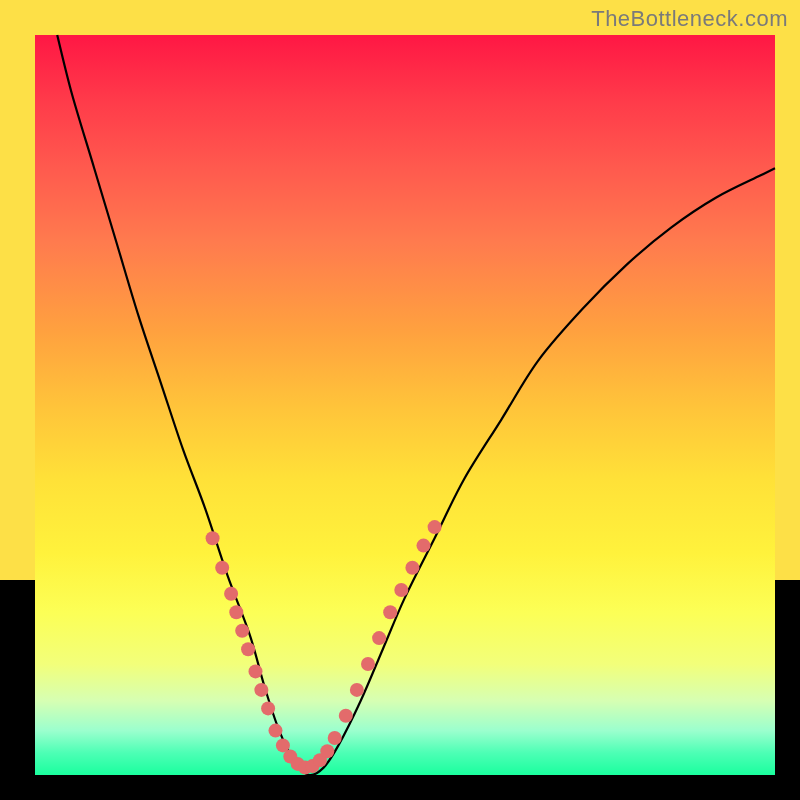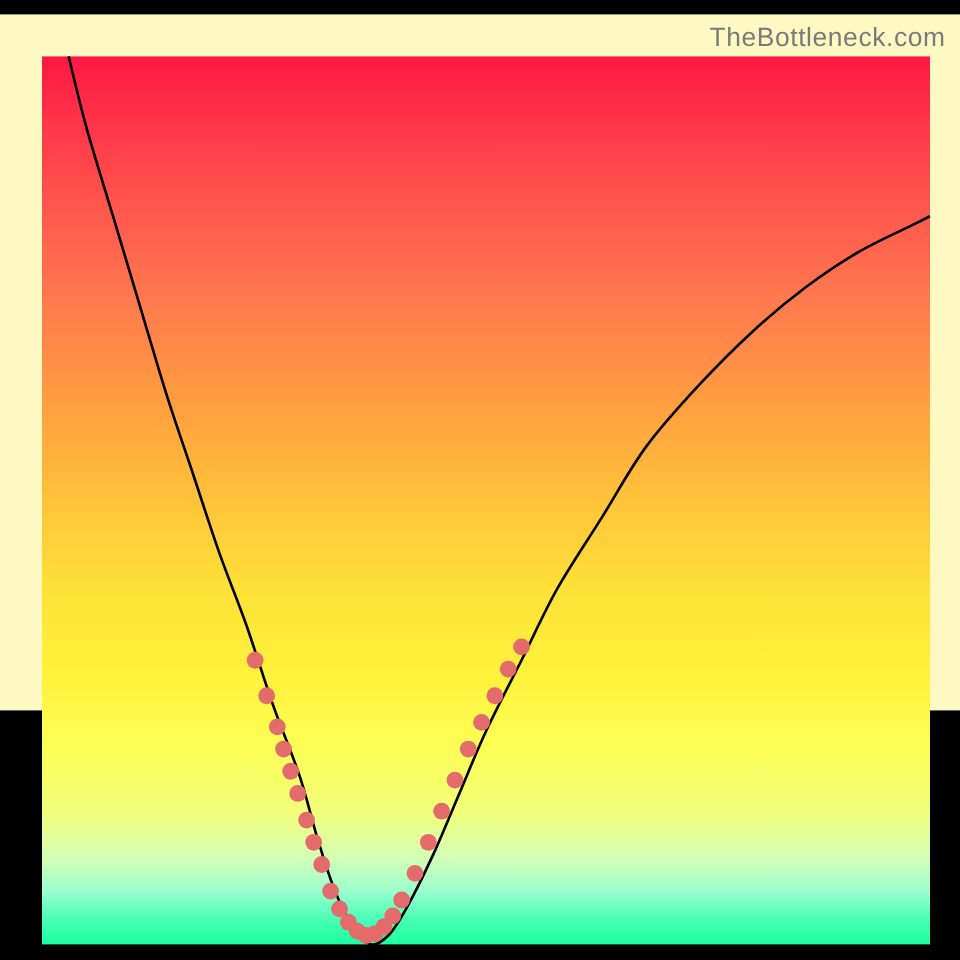--- a/index.html
+++ b/index.html
@@ -7,24 +7,24 @@
     padding: 0;
     width: 800px;
     height: 800px;
     overflow: hidden;
     background: #000;
     font-family: Arial, Helvetica, sans-serif;
   }
   .frame {
     position: absolute;
     left: 0;
-    top: 12px;
+    top: 0;
     width: 800px;
     height: 580px;
-    background: #fef9c3;
+    background: #fde047;
   }
   .plot-bg {
     position: absolute;
     left: 35px;
     top: 35px;
     width: 740px;
     height: 740px;
     background: linear-gradient(to bottom,
       #ff1744 0%,
       #ff3b4a 9%,

